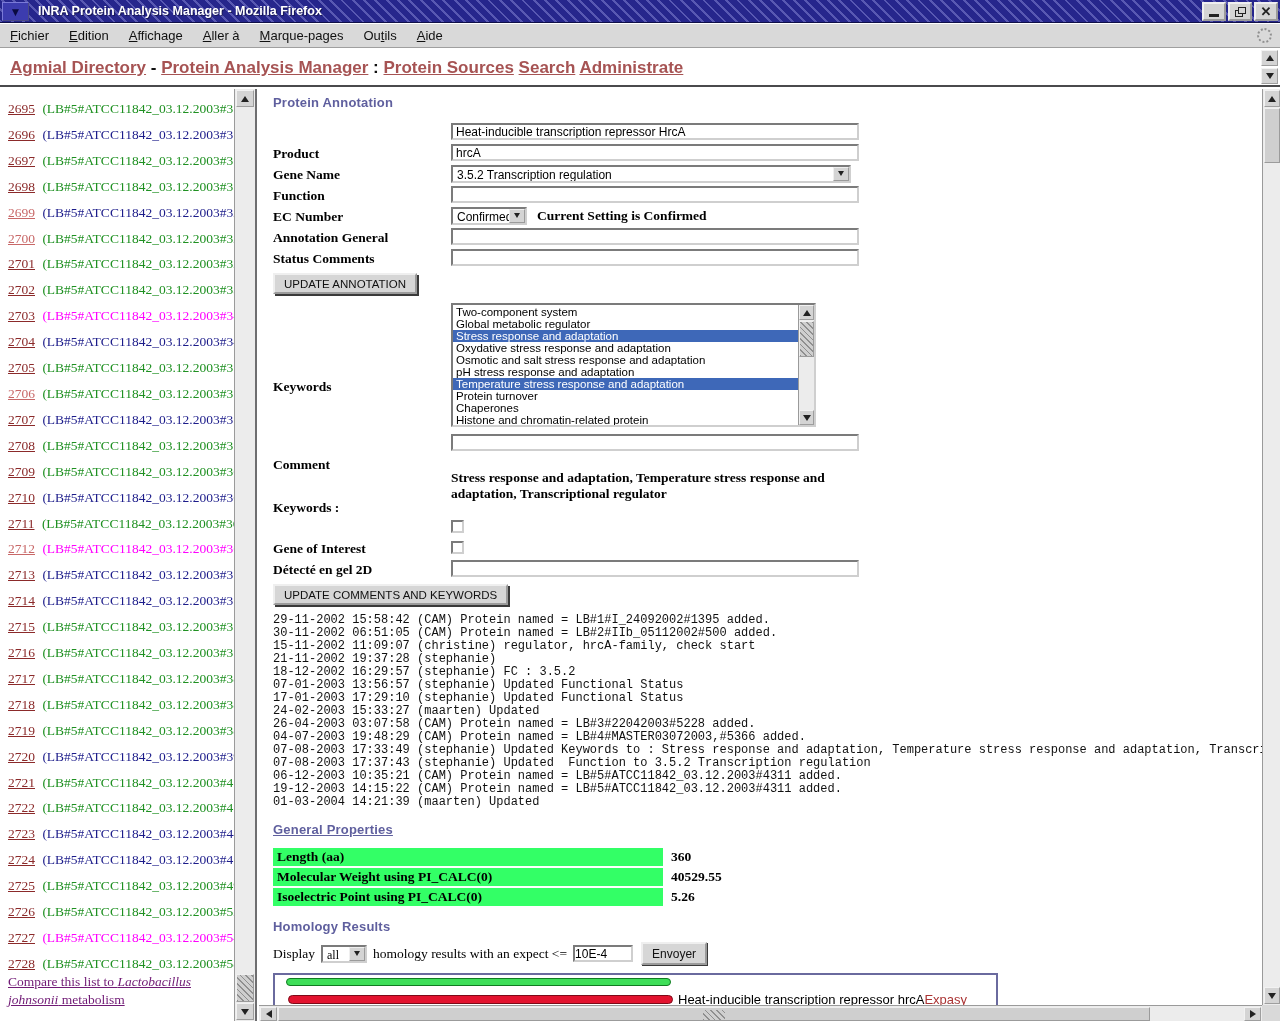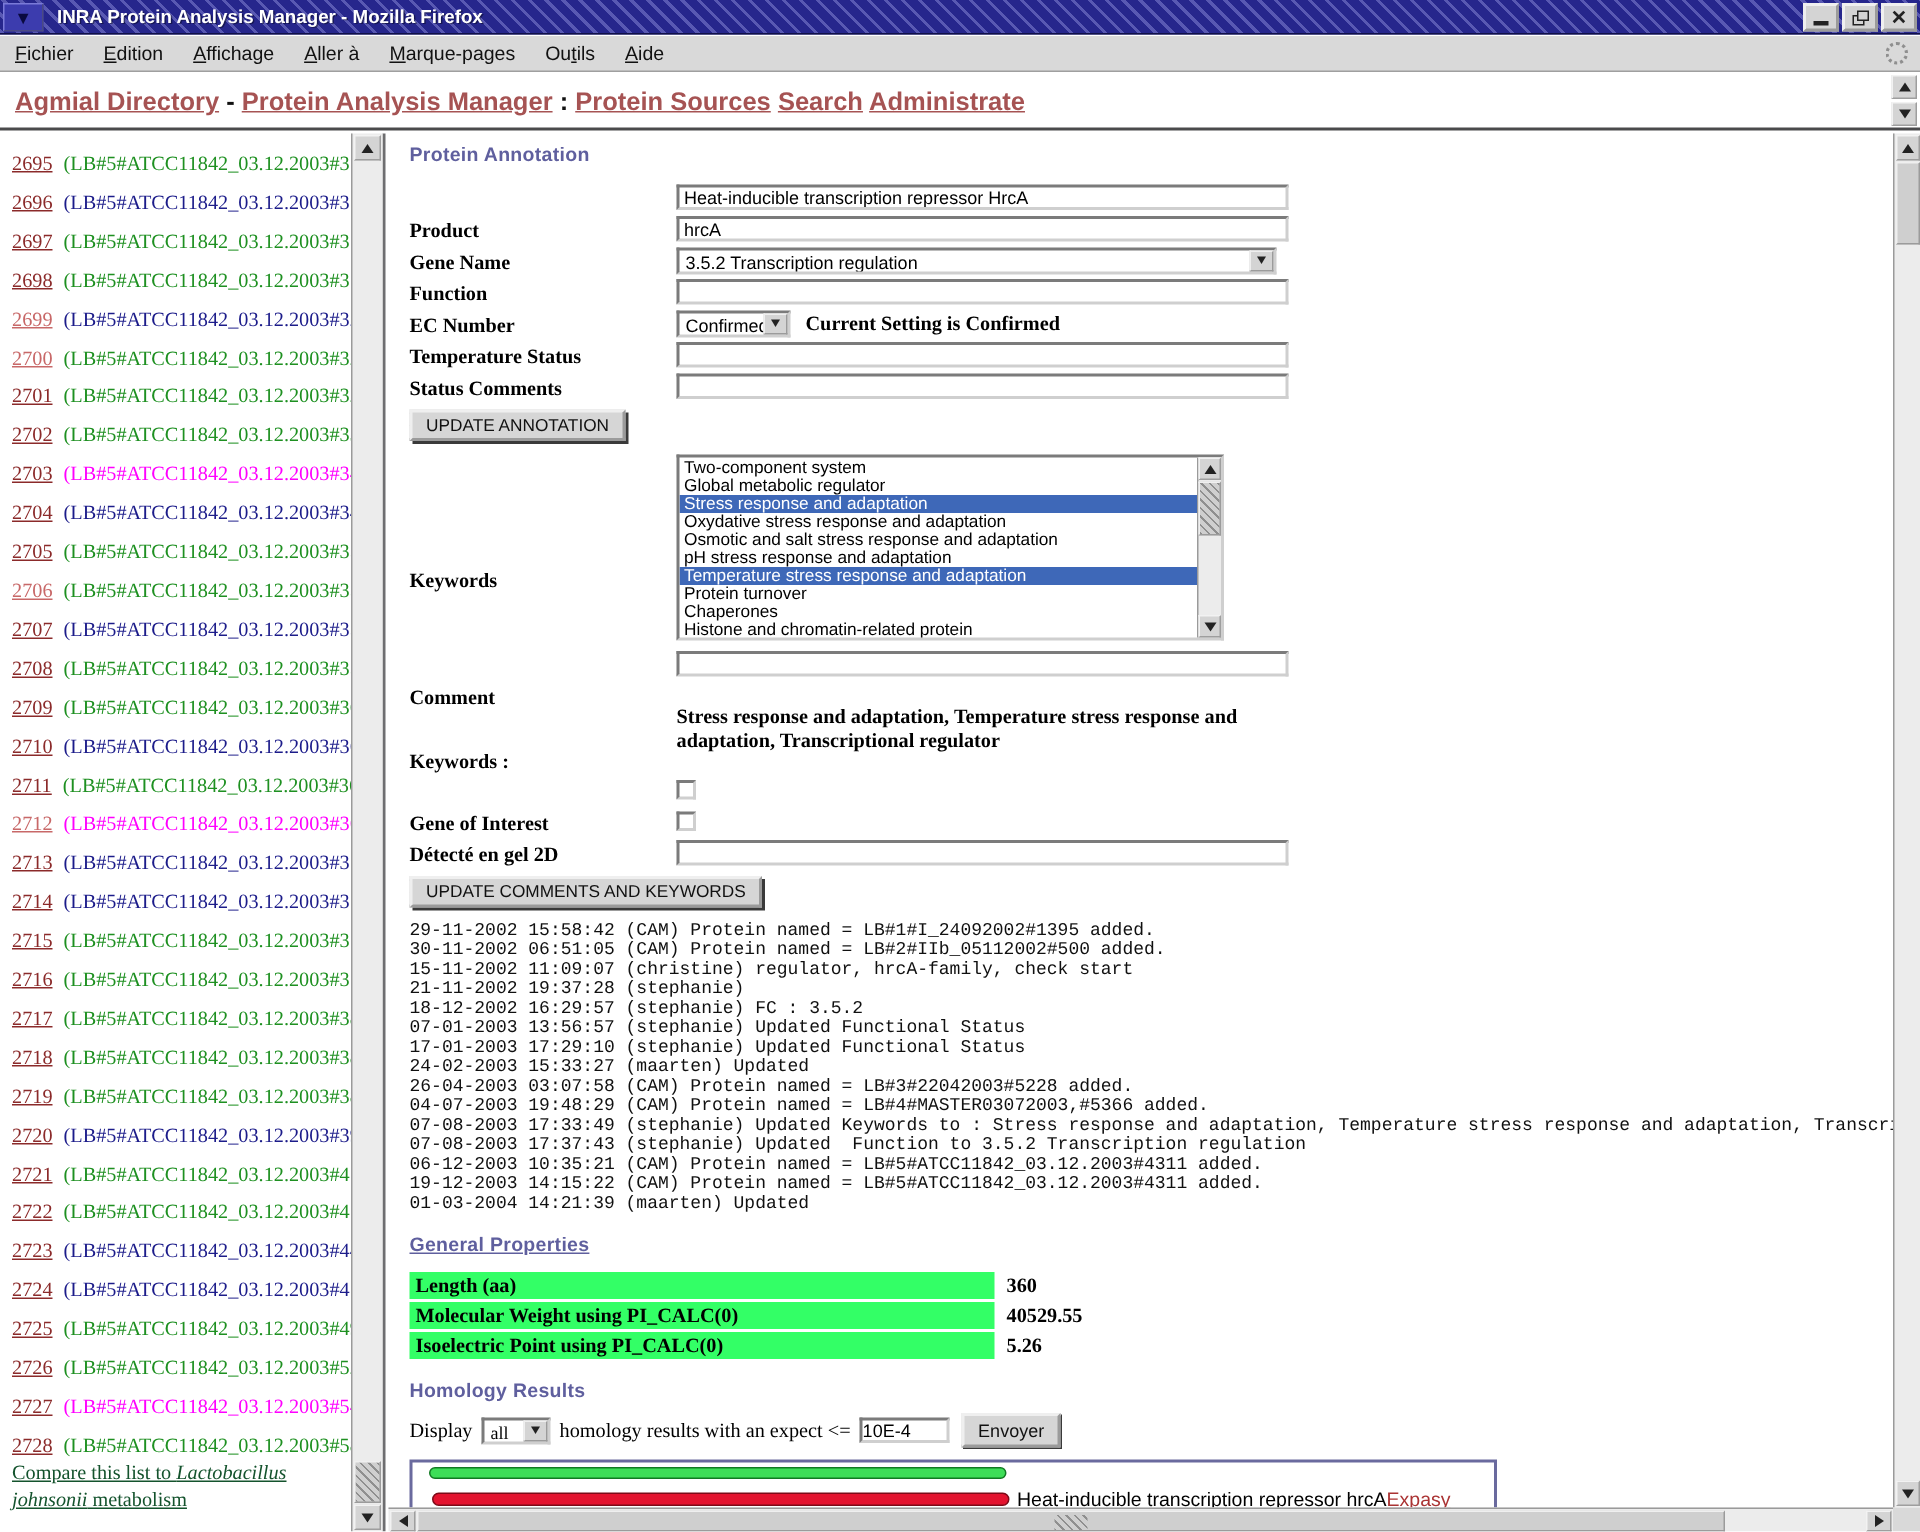--- a/index.html
+++ b/index.html
@@ -55,21 +55,21 @@
   .side-view { position:absolute; left:0; top:0; right:21px; bottom:0; overflow:hidden;
     padding:7px 0 0 8px; }
   .side-item { line-height:25.9px; white-space:nowrap;
     font-family:"Liberation Serif", serif; font-size:13.5px; }
   .side-item .num { color:#8b2a2a; text-decoration:underline; cursor:pointer; }
   .side-item .num.visited { color:#c86868; }
   .side-item .desc { margin-left:4px; }
   .desc-green { color:#1e9021; } .desc-navy { color:#1c1c8a; } .desc-magenta { color:#ff00ff; }
   .compare-link { display:block; margin-top:14px; width:215px;
     font-family:"Liberation Serif", serif; font-size:13.5px; line-height:18px;
-    color:#14532d; text-decoration:underline; cursor:pointer; }
+    color:#701a75; text-decoration:underline; cursor:pointer; }
   .side-scroll { position:absolute; right:0; top:0; bottom:0; width:21px; background:#ececec;
     border-left:1px solid #9a9a9a; }
   .side-scroll .sb-btn { position:absolute; left:1px; width:18px; height:17px; }
   .side-scroll .btn-up { top:1px; } .side-scroll .btn-down { bottom:1px; }
   .sb-thumb { background:#cfcfcf; border:1px outset #efefef; }
   .hatch { background-image:repeating-linear-gradient(45deg,#8f8f8f 0 1px, transparent 1px 4px); }
   .side-scroll .sb-thumb { position:absolute; left:1px; bottom:19px; width:18px; height:28px; }
 
   
   .main { position:absolute; left:259px; top:89px; right:0; bottom:0; background:#fff; }
@@ -405,21 +405,21 @@
             <span class="sel-btn">
                 <span class="arr-down"></span>
               </span>
           </div>
         </div>
         <div class="form-row">
           <span class="f-label serif-b">EC Number</span>
           <input class="txt" type="text" value="" style="">
         </div>
         <div class="form-row">
-          <span class="f-label serif-b">Temperature Status</span>
+          <span class="f-label serif-b">Annotation General</span>
           <div class="sel sel-status">
             <span class="sel-text">Confirmed</span>
             <span class="sel-btn">
                 <span class="arr-down"></span>
               </span>
           </div>
           <span class="status-note serif-b">Current Setting is Confirmed</span>
         </div>
         <div class="form-row">
           <span class="f-label serif-b">Status Comments</span>

